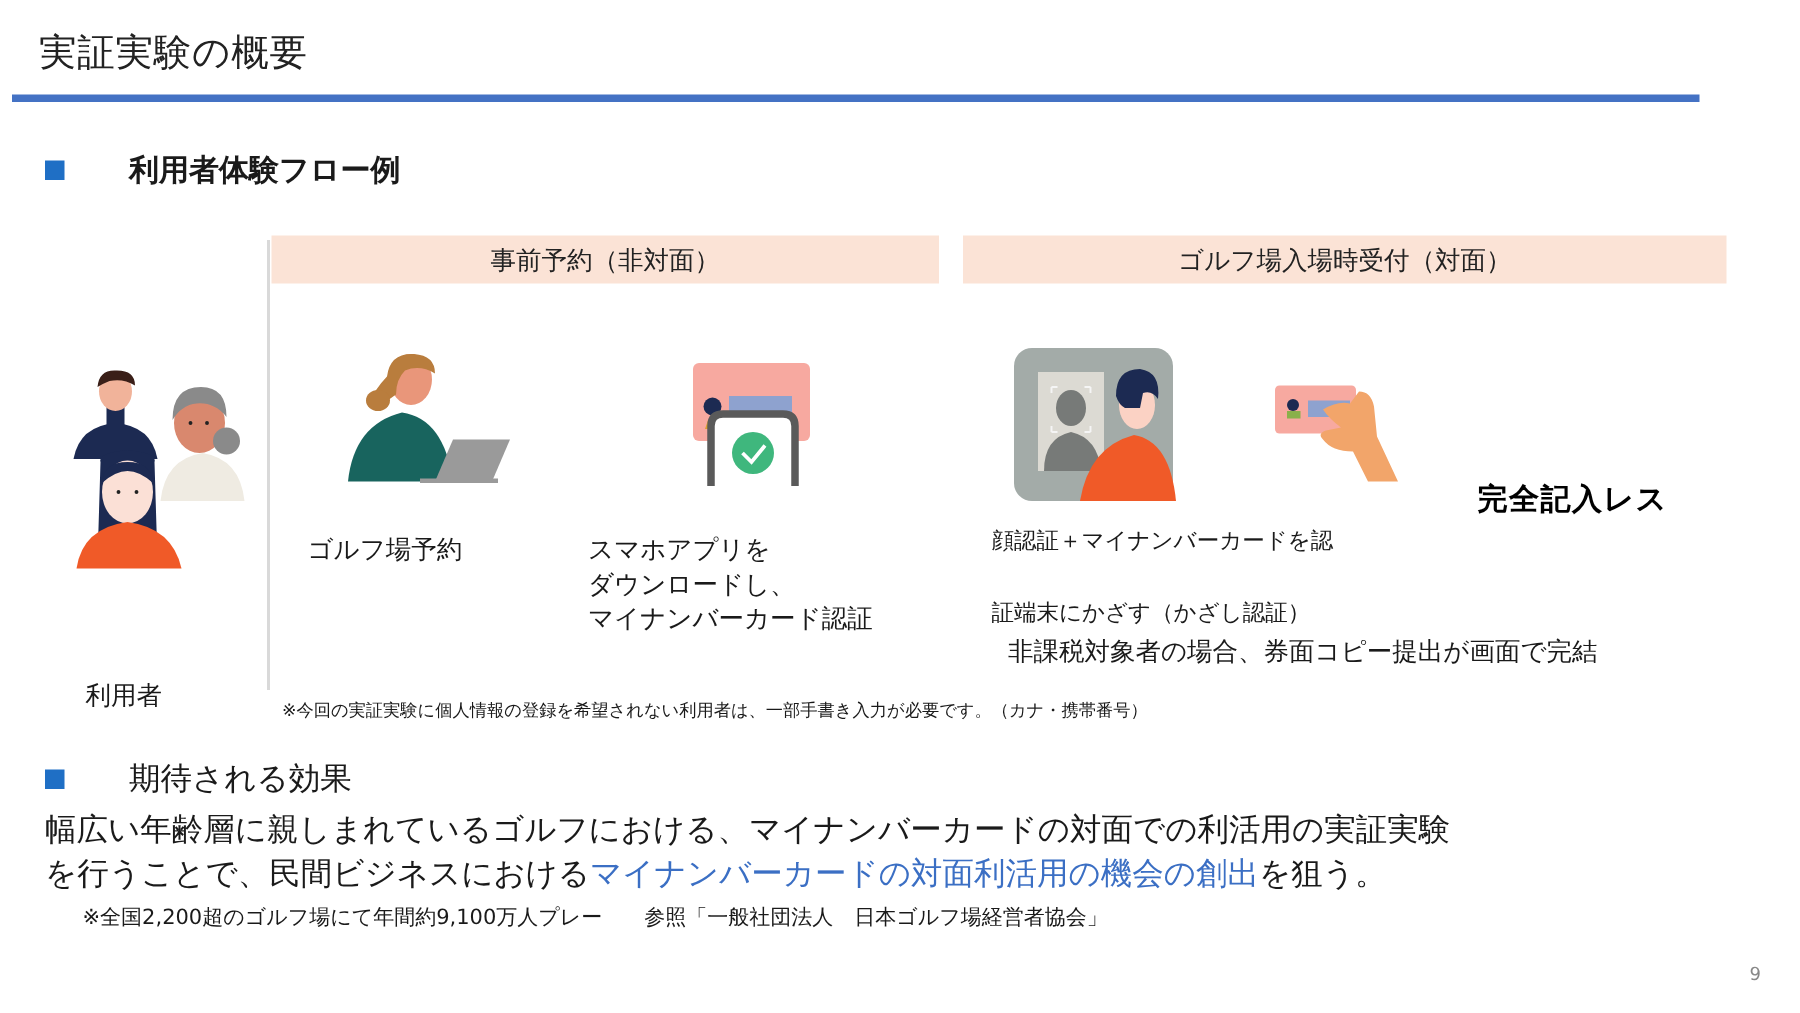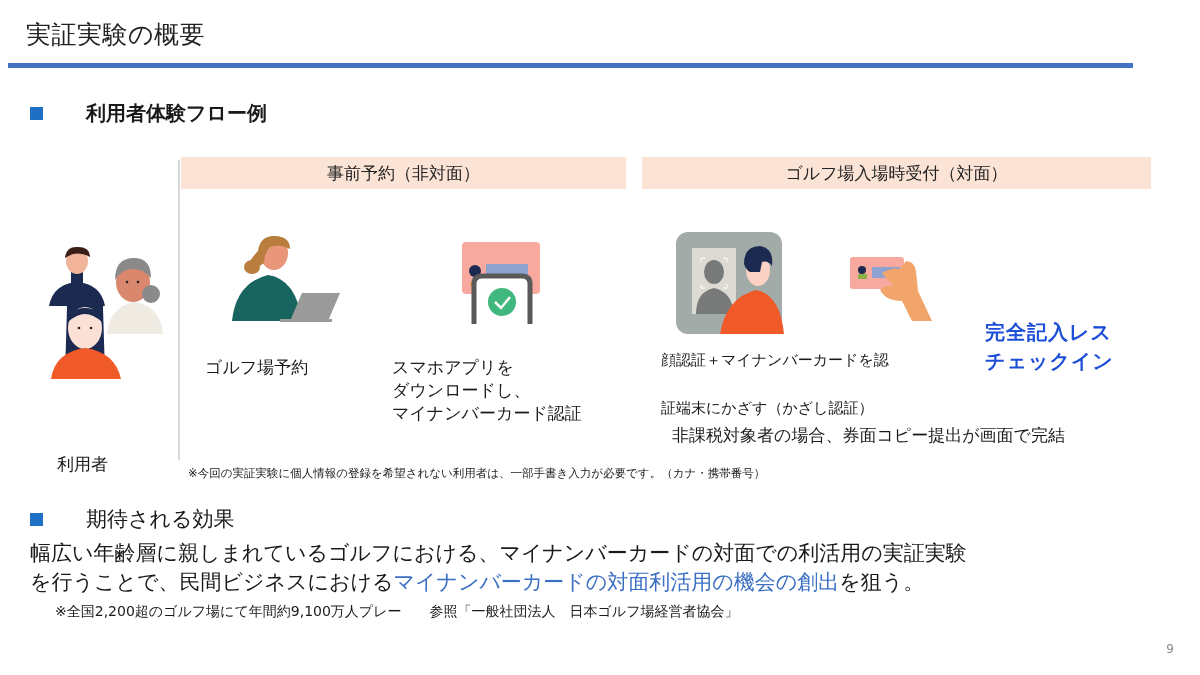--- a/index.html
+++ b/index.html
@@ -8,21 +8,21 @@
   .abs { position:absolute; }
   .slide-title { left:26px; top:18px; font-size:25px; color:#222; white-space:nowrap; letter-spacing:0.5px; }
   .title-rule { left:8px; top:63px; width:1125px; height:5px; background:#4472c4; }
   .sec-head { font-size:20px; font-weight:bold; white-space:nowrap; display:flex; align-items:center;gap:39px; }
   .sec-head .sq { width:13px; height:13px; background:#1f6fc5; margin-right:4px; display:inline-block; }
   .sec-head.light { font-weight:normal; font-size:21px; }
   .band { background:#fbe3d6; height:32px; display:flex; align-items:center; justify-content:center;
           font-size:17px; color:#222; white-space:nowrap; }
   .divider { left:178px; top:160px; width:2px; height:300px; background:#d9d9d9; }
   .label { font-size:17px; white-space:nowrap; line-height:23px; color:#1a1a1a; }
-  .red-label { font-size:20px; font-weight:bold; color:#1d4ed8; line-height:29px; white-space:nowrap; letter-spacing:1px; }
+  .red-label { font-size:20px; font-weight:bold; color:#000000; line-height:29px; white-space:nowrap; letter-spacing:1px; }
   .note { font-size:11.5px; white-space:nowrap; color:#1a1a1a; }
   .body-text { font-size:21px; line-height:29px; white-space:nowrap; color:#1a1a1a; }
   .hl { color:#3b6fc4; }
   .footnote { font-size:14px; white-space:nowrap; color:#1a1a1a; }
   .page-no { right:26px; top:642px; font-size:12px; color:#888; }
 </style>
 </head>
 <body>
 
 <div class="abs slide-title">実証実験の概要</div>
@@ -108,21 +108,20 @@
 <svg class="abs" style="left:848px; top:255px;" width="88" height="72" viewBox="0 0 88 72">
   <rect x="2" y="2" width="54" height="32" rx="3" fill="#f7a9a0"></rect>
   <circle cx="14" cy="15" r="4" fill="#1c2a52"></circle>
   <rect x="10" y="19" width="9" height="5" fill="#8ab04a"></rect>
   <rect x="24" y="12" width="28" height="11" fill="#8ea2cf"></rect>
   <path d="M34 18 Q44 12 52 14 L58 6 Q66 6 68 16 L70 36 L84 66 L64 66 L54 46 Q40 46 34 38 Q30 34 36 32 L46 30 Q38 24 34 18 Z" fill="#f2a56a"></path>
 </svg>
 
 <div class="abs" style="left:985px; top:318px;">
   <div class="red-label">完全記入レス</div>
-  <div class="red-label">チェックイン</div>
 </div>
 
 <div class="abs label" style="left:672px; top:424px;">非課税対象者の場合、券面コピー提出が画面で完結</div>
 
 <div class="abs note" style="left:188px; top:466px;">※今回の実証実験に個人情報の登録を希望されない利用者は、一部手書き入力が必要です。（カナ・携帯番号）</div>
 
 <div class="abs sec-head light" style="left:30px; top:505px;">
   <span class="sq"></span>
   <span>期待される効果</span>
 </div>

